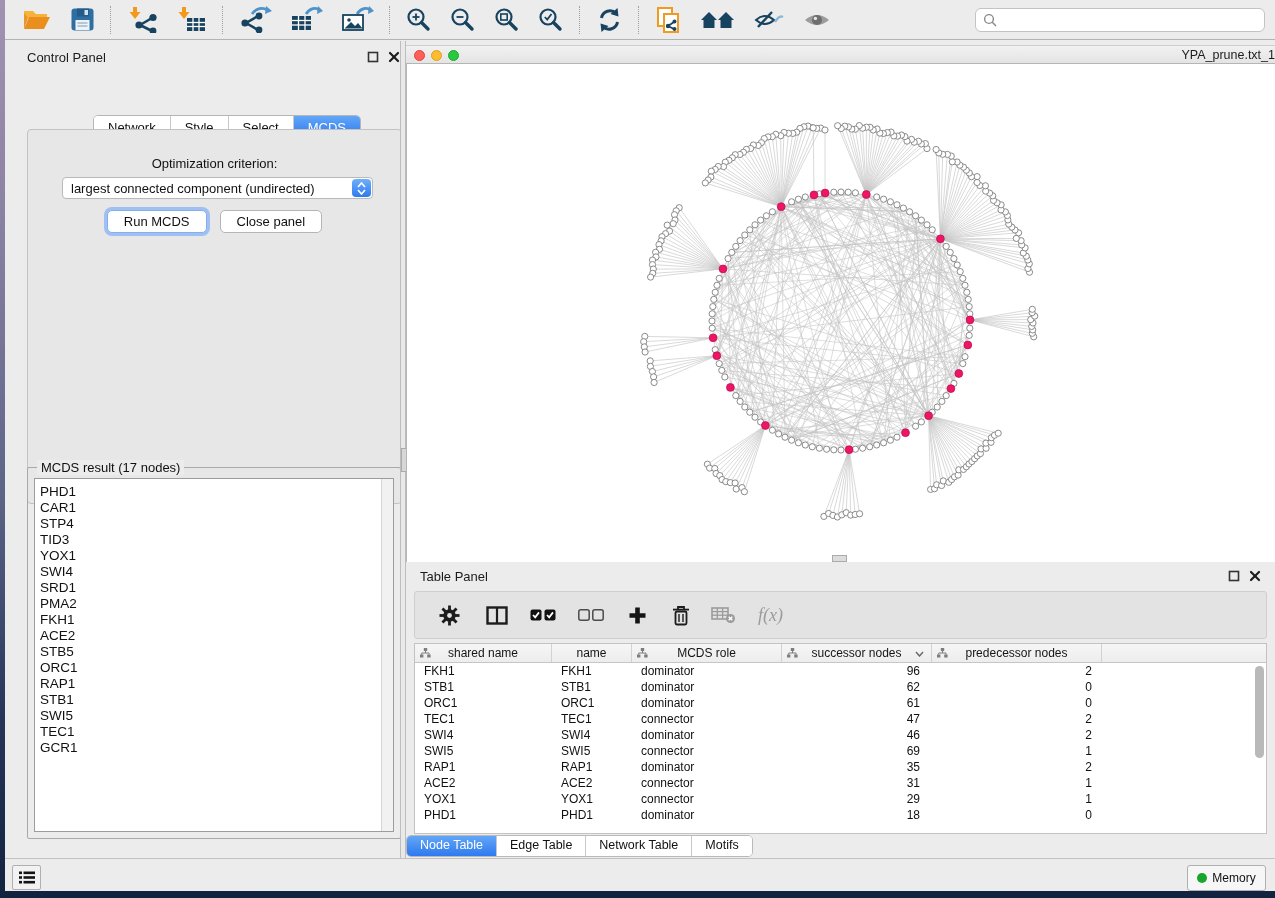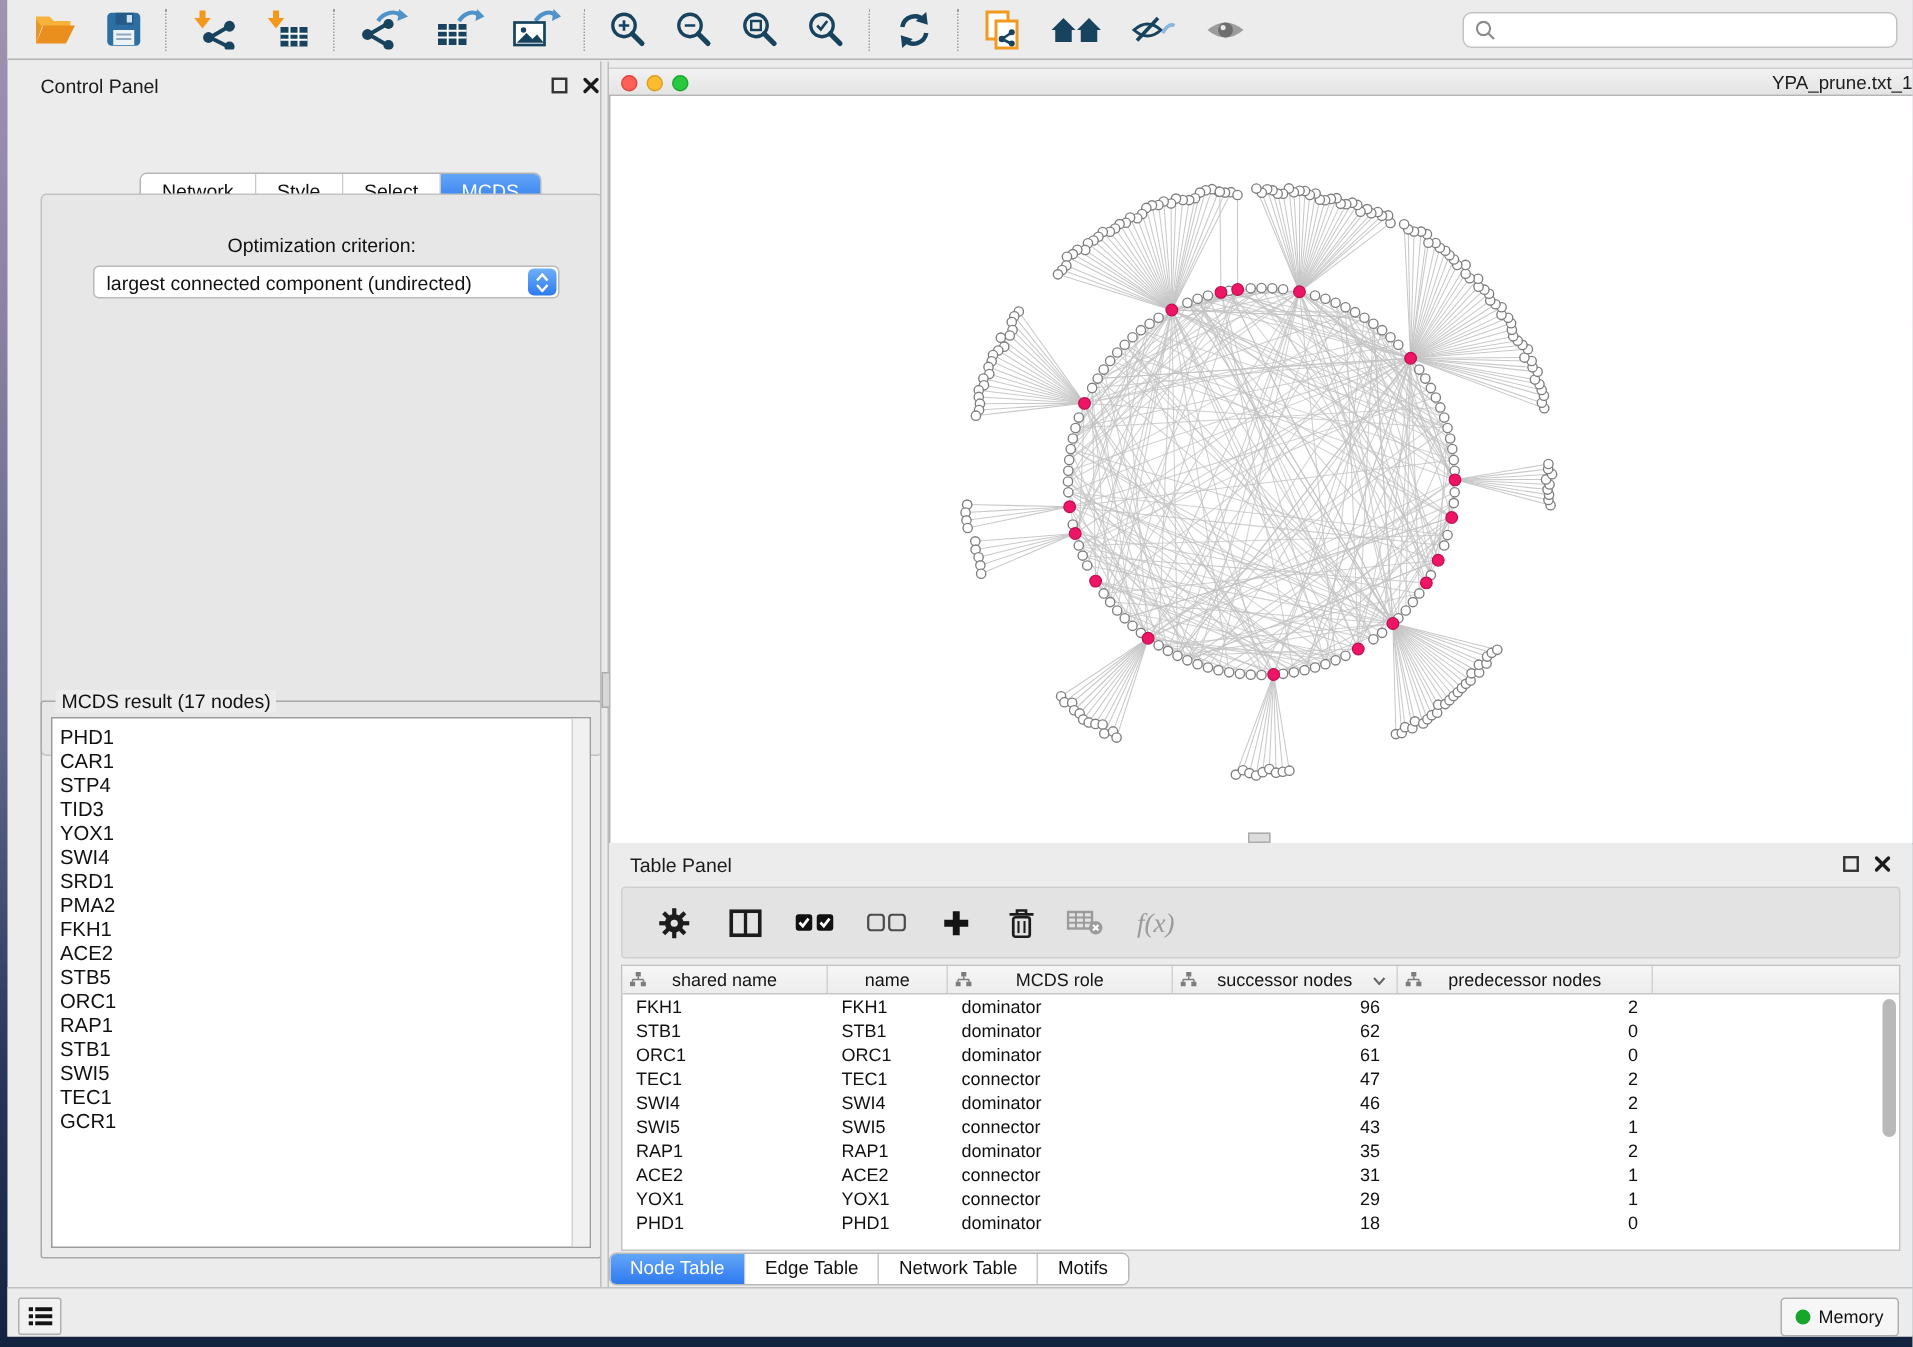--- a/index.html
+++ b/index.html
@@ -285,20 +285,24 @@
       <div class="dropdown">
         <span class="val">largest connected component (undirected)</span>
         <span class="stepper">
           <svg width="9" height="6" viewBox="0 0 9 6">
               <polyline points="1,5 4.5,1 8,5" stroke="#fff" stroke-width="1.6" fill="none"></polyline>
             </svg>
           <svg width="9" height="6" viewBox="0 0 9 6">
               <polyline points="1,1 4.5,5 8,1" stroke="#fff" stroke-width="1.6" fill="none"></polyline>
             </svg>
         </span>
+      </div>
+      <div class="btnrow">
+        <button class="pbtn focus">Run MCDS</button>
+        <button class="pbtn">Close panel</button>
       </div>
     </div>
 
     <div class="mcds-group">
       <div class="mcds-legend">MCDS result (17 nodes)</div>
       <div class="mcds-list">
         <div class="mcds-items">
             <div class="mcds-item">PHD1</div>
             <div class="mcds-item">CAR1</div>
             <div class="mcds-item">STP4</div>
@@ -1293,21 +1297,21 @@
             <div class="tcell c0">SWI4</div>
             <div class="tcell c1">SWI4</div>
             <div class="tcell c2">dominator</div>
             <div class="tcell c3">46</div>
             <div class="tcell c4">2</div>
           </div>
           <div class="trow">
             <div class="tcell c0">SWI5</div>
             <div class="tcell c1">SWI5</div>
             <div class="tcell c2">connector</div>
-            <div class="tcell c3">43</div>
+            <div class="tcell c3">69</div>
             <div class="tcell c4">1</div>
           </div>
           <div class="trow">
             <div class="tcell c0">RAP1</div>
             <div class="tcell c1">RAP1</div>
             <div class="tcell c2">dominator</div>
             <div class="tcell c3">35</div>
             <div class="tcell c4">2</div>
           </div>
           <div class="trow">

